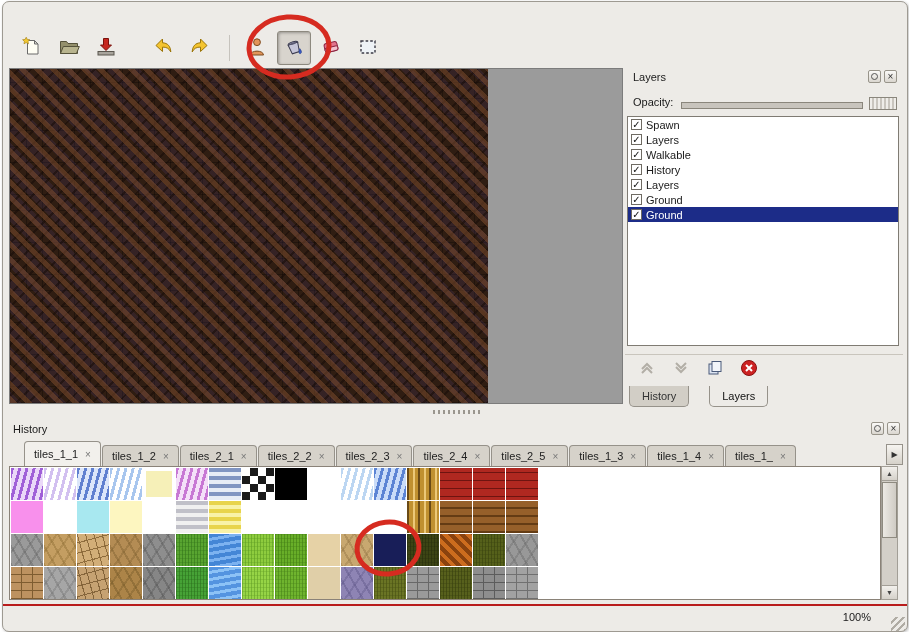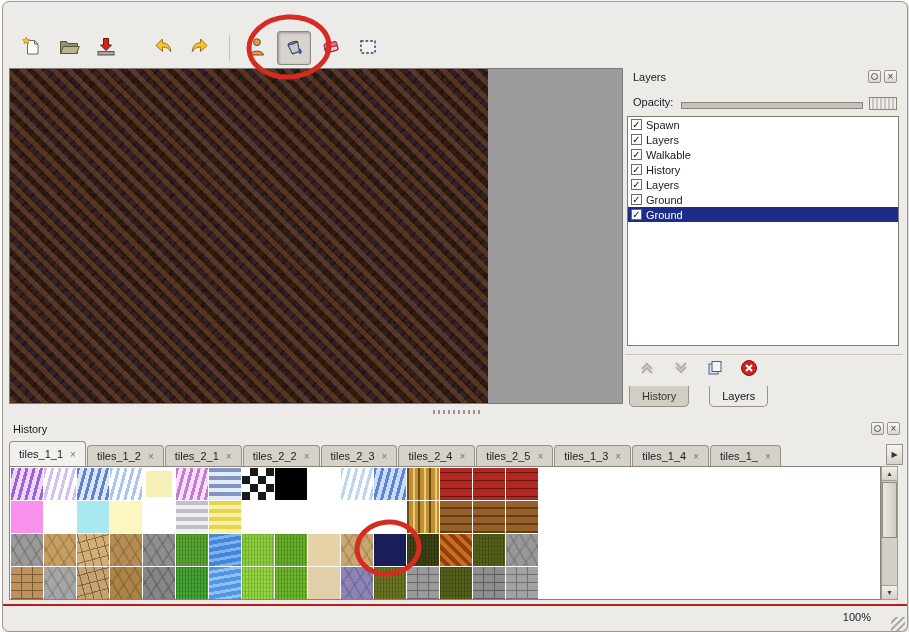--- a/index.html
+++ b/index.html
@@ -72,21 +72,21 @@
   .ptab.active{background:#edebe7;color:#111;}
 
   
   .tilesets-panel{position:absolute;left:2px;top:418px;width:901px;height:184px;font-size:11px;}
   .tilesets-panel .panel-header{top:2px;}
   .tileset-tabs{position:absolute;left:4px;top:20px;right:24px;height:26px;display:flex;align-items:flex-end;
                 overflow:hidden;white-space:nowrap;}
   .ttab{display:inline-flex;align-items:center;gap:7px;height:20px;padding:0 9px;border:1px solid #96928a;
         border-bottom:none;border-radius:4px 4px 0 0;background:#d6d2ca;color:#222;flex:0 0 auto;
         margin-right:1px;cursor:default;}
-  .ttab.active{height:24px;background:#f2f0ec;}
+  .ttab.active{height:24px;background:#f2f0ec;margin-left:15px;}
   .ttab .x{color:#777;font-size:10px;}
   .tab-scroll{position:absolute;right:3px;top:24px;width:17px;height:21px;border:1px solid #96928a;
               background:linear-gradient(#f6f4f0,#d6d2ca);font-size:8px;color:#333;display:flex;
               align-items:center;justify-content:center;padding:0;}
   .palette-box{position:absolute;left:4px;top:46px;width:872px;height:134px;background:#fff;
                border:1px solid #8a8278;box-sizing:border-box;overflow:hidden;}
   .palette{position:absolute;left:1px;top:1px;display:grid;grid-template-columns:repeat(16,32px);
            grid-auto-rows:32px;gap:1px;}
   .tile{width:32px;height:32px;}
   .vscroll{position:absolute;left:876px;top:46px;width:17px;height:134px;background:#d3cfc8;

